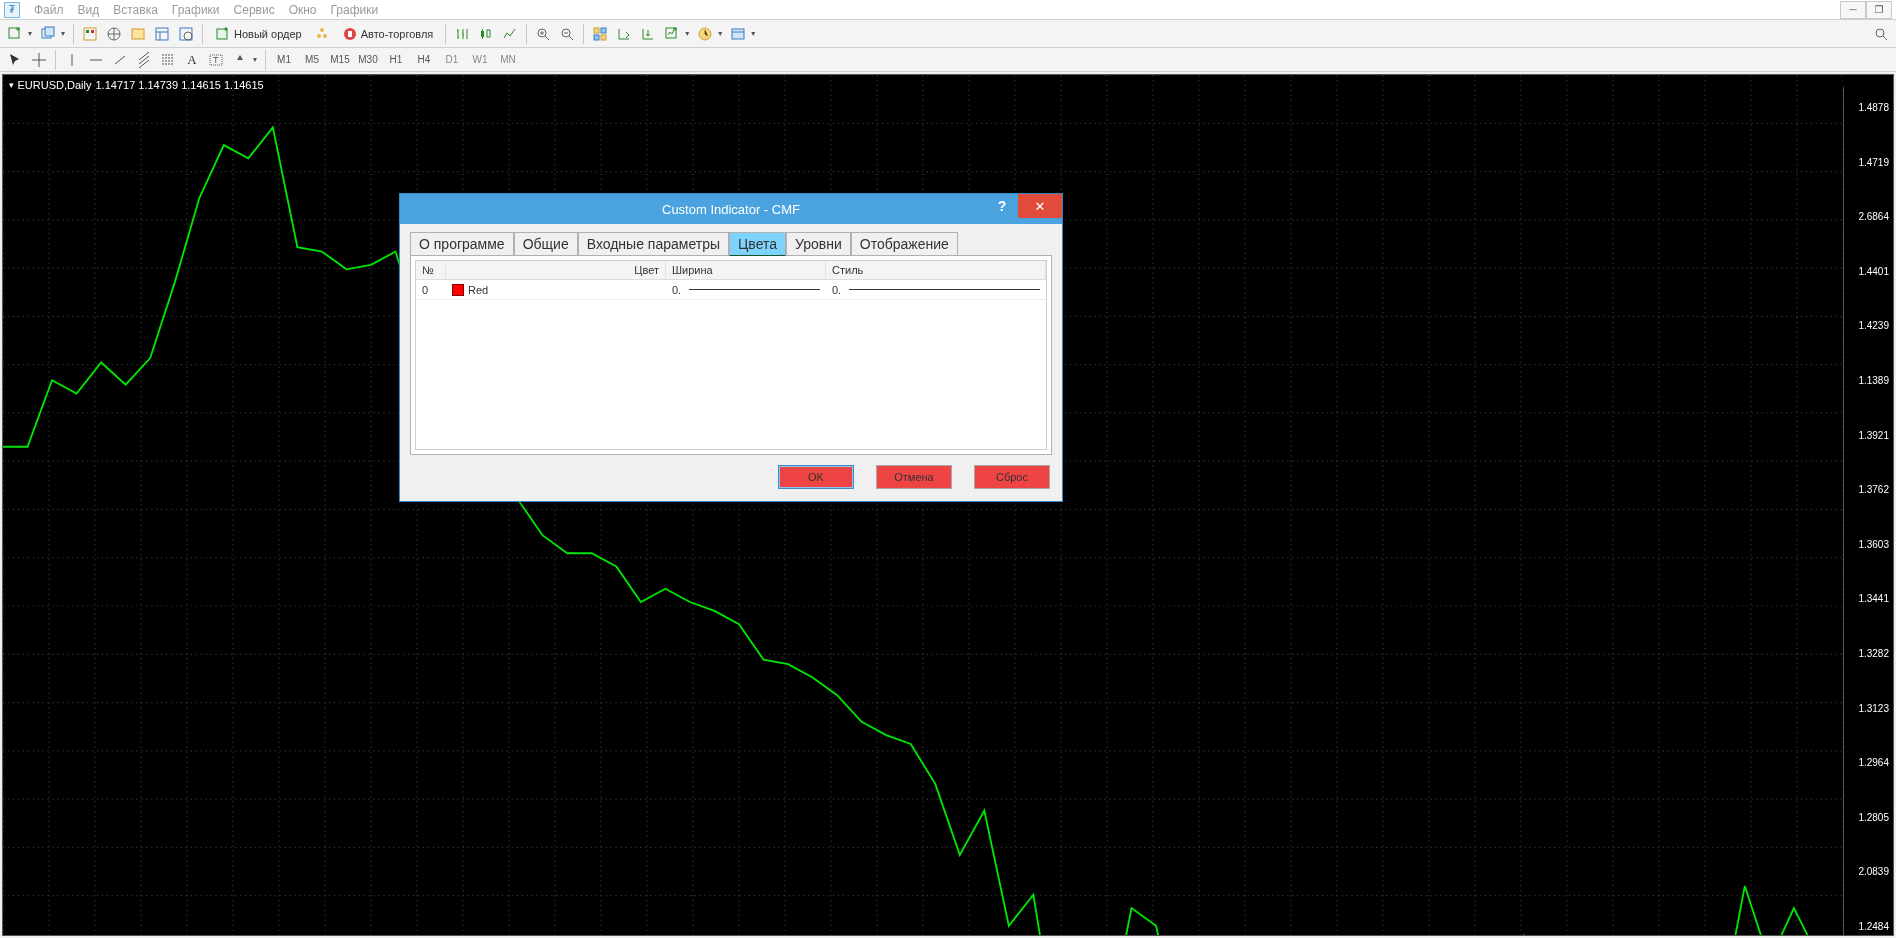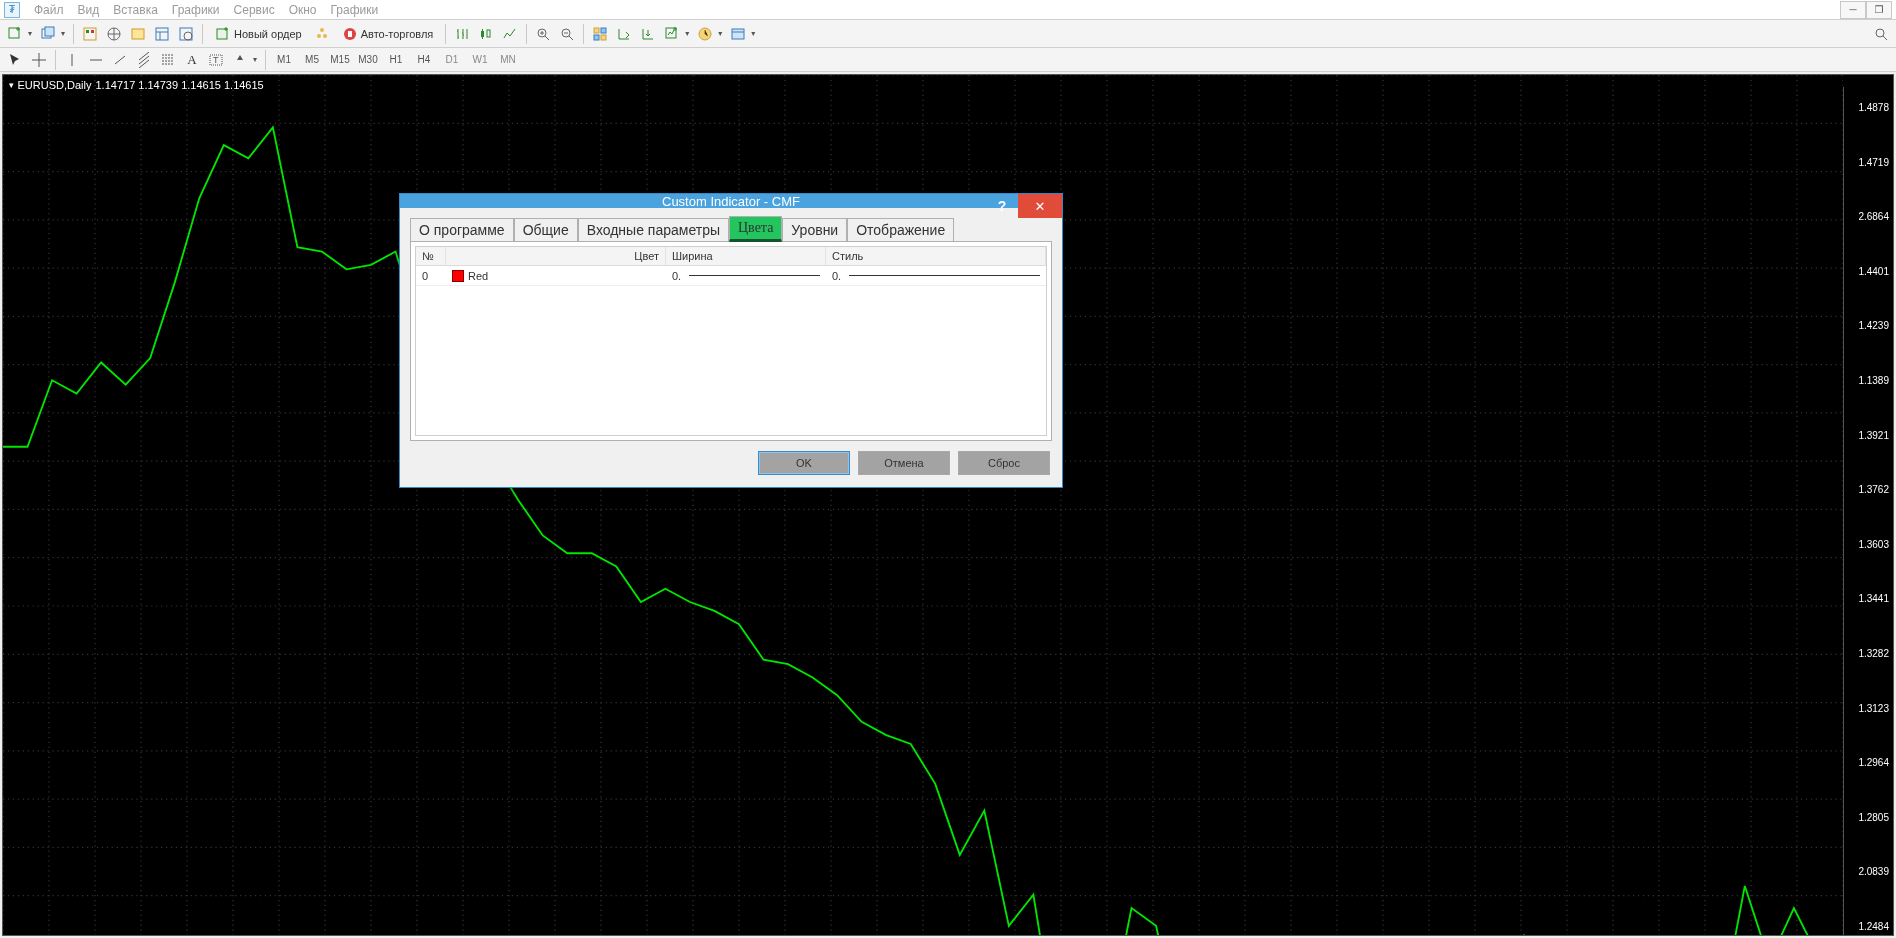--- a/index.html
+++ b/index.html
@@ -26,39 +26,39 @@
 
 .chart-area { flex:1; position:relative; background:#000; border:1px solid #555; margin:2px; overflow:hidden; }
 .chart-label { position:absolute; top:4px; left:6px; color:#fff; font-size:11px; display:flex; align-items:center; gap:4px; }
 .chart-label .dd { color:#fff; font-size:9px; }
 .y-axis { position:absolute; right:0; top:12px; width:50px; height:100%; border-left:1px solid #555; background:#000; display:flex; flex-direction:column; justify-content:space-between; padding:15px 4px; }
 .y-tick { color:#fff; font-size:10px; text-align:right; }
 .chart-svg { position:absolute; left:0; top:0; right:50px; bottom:0; }
 
 
 .dialog { position:absolute; left:399px; top:193px; width:664px; background:#f0f0f0; border:1px solid #2e8bcc; box-shadow:2px 2px 8px rgba(0,0,0,0.3); }
-.dlg-title { height:14px; background:#4aa3df; display:flex; align-items:center; justify-content:center; color:#fff; font-size:13px; position:relative; }
+.dlg-title { height:30px; background:#4aa3df; display:flex; align-items:center; justify-content:center; color:#fff; font-size:13px; position:relative; }
 .dlg-title-controls { position:absolute; right:0; top:0; display:flex; height:24px; }
 .dlg-help { width:32px; height:24px; display:flex; align-items:center; justify-content:center; color:#fff; font-size:14px; font-weight:bold; }
 .dlg-close { width:44px; height:24px; background:#e04b3a; display:flex; align-items:center; justify-content:center; color:#fff; font-size:13px; }
 .dlg-body { padding:8px 10px 10px 10px; }
 .tabs { display:flex; align-items:flex-end; margin-bottom:-1px; }
 .tab { border:1px solid #b0b0b0; background:#f0f0f0; padding:3px 8px; font-size:14px; color:#333; margin-right:0px; border-bottom:1px solid #b0b0b0; cursor:default; position:relative; }
-.tab.active { background:#22c55e; border-bottom:3px solid #14532d; z-index:2;font-family:Liberation Serif, serif; }
+.tab.active { background:#7dd3fc; border-bottom:1px solid #14532d; z-index:2; }
 .tab-panel { border:1px solid #b0b0b0; background:#fff; padding:4px; height:200px; }
 .grid { width:100%; border:1px solid #cfcfcf; background:#fff; height:100%; }
 .grid-head { display:flex; background:#f4f4f4; border-bottom:1px solid #dcdcdc; font-size:11px; color:#333; }
 .grid-head .gh { padding:3px 6px; border-right:1px solid #e3e3e3; }
 .grid-row { display:flex; font-size:11px; color:#333; align-items:center; height:20px; border-bottom:1px solid #eee;}
 .grid-row .gc { padding:2px 6px; display:flex; align-items:center; gap:4px; }
 .col-n { width:30px;} .col-color{ flex:0 0 220px;text-align:right;} .col-w{ flex:0 0 160px;} .col-s{ flex:1;}
 .swatch { width:12px; height:12px; background:#f00; border:1px solid #800; }
 .line-prev { height:1px; background:#333; flex:1; margin-left:4px; }
 .dlg-buttons { display:flex; justify-content:flex-end; gap:8px; padding:10px 2px 2px 2px; }
-.dlg-btn { width:92px; height:24px; border:1px solid #a8a8a8; background:#a3a3a3; font-size:11px; color:#333; display:flex; align-items:center; justify-content:center; cursor:default; }
+.dlg-btn { width:76px; height:24px; border:1px solid #a8a8a8; background:#ef4444; font-size:11px; color:#333; display:flex; align-items:center; justify-content:center; cursor:default;margin-left:14px; }
 .dlg-btn.default { border:1px solid #3a8ccc; box-shadow:0 0 0 1px #8fc5eb inset; }
 .right-tool { margin-left:auto; }
 </style>
 </head>
 <body>
 
 <div class="menubar">
   <span class="app-icon">₮</span>
   <span class="menu-item">Файл</span>
   <span class="menu-item">Вид</span>

